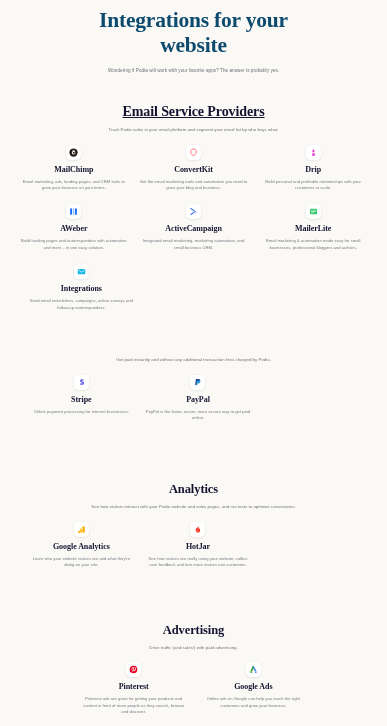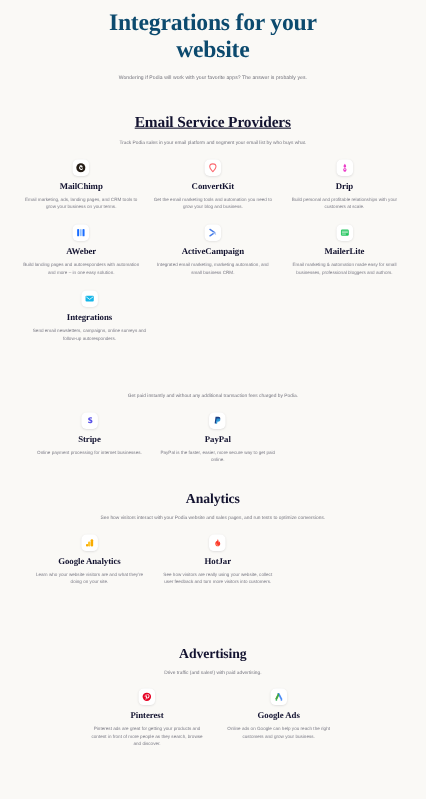--- a/index.html
+++ b/index.html
@@ -59,21 +59,21 @@
   }
 
   #sec-email { margin-top: 30px; }
   #sec-email .section-title { font-size: 14px; text-decoration: underline; }
   #sec-email .section-sub { margin-top: 7px; max-width: 280px; }
 
   #sec-payment { margin-top: 33px; }
   #sec-payment .section-title { font-size: 12.5px; }
   #sec-payment .section-sub { margin-top: 7px; max-width: 290px; }
 
-  #sec-analytics { margin-top: 12px; }
+  #sec-analytics { margin-top: 48px; }
   #sec-analytics .section-title { font-size: 12.5px; }
   #sec-analytics .section-sub { margin-top: 7px; max-width: 250px; }
 
   #sec-advertising { margin-top: 41px; }
   #sec-advertising .section-title { font-size: 12.5px; }
   #sec-advertising .section-sub { margin-top: 7px; max-width: 230px; }
 
   
   .grid {
     display: flex;

